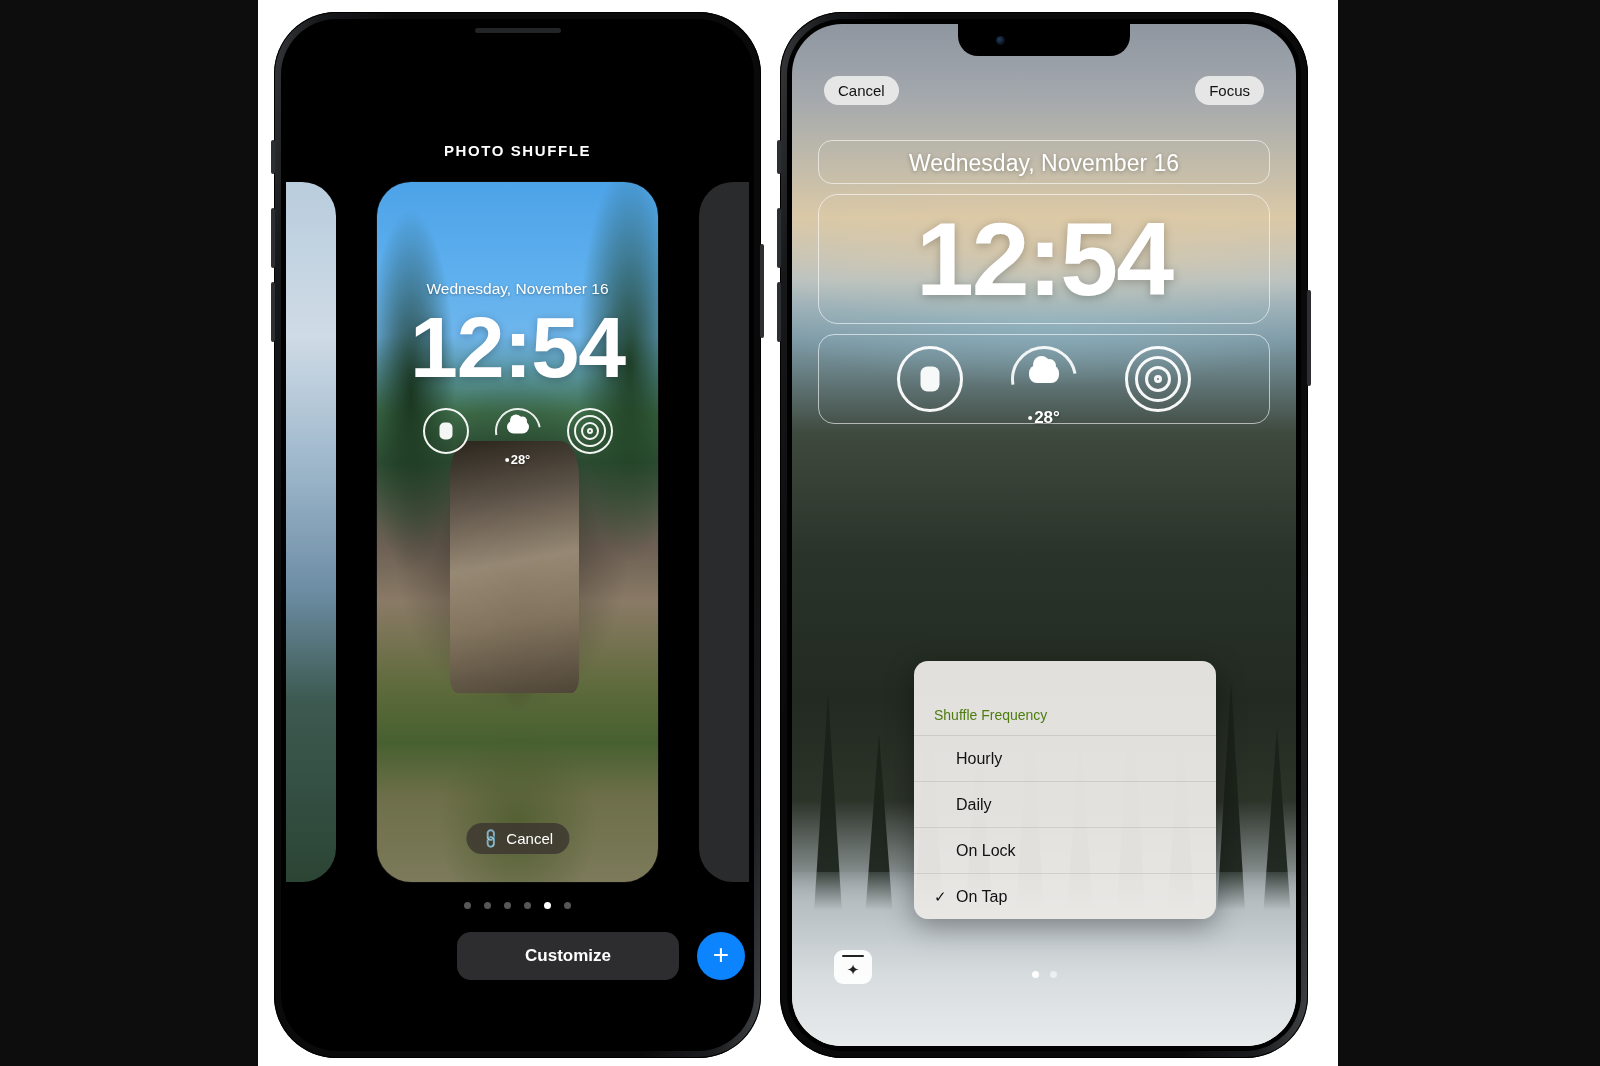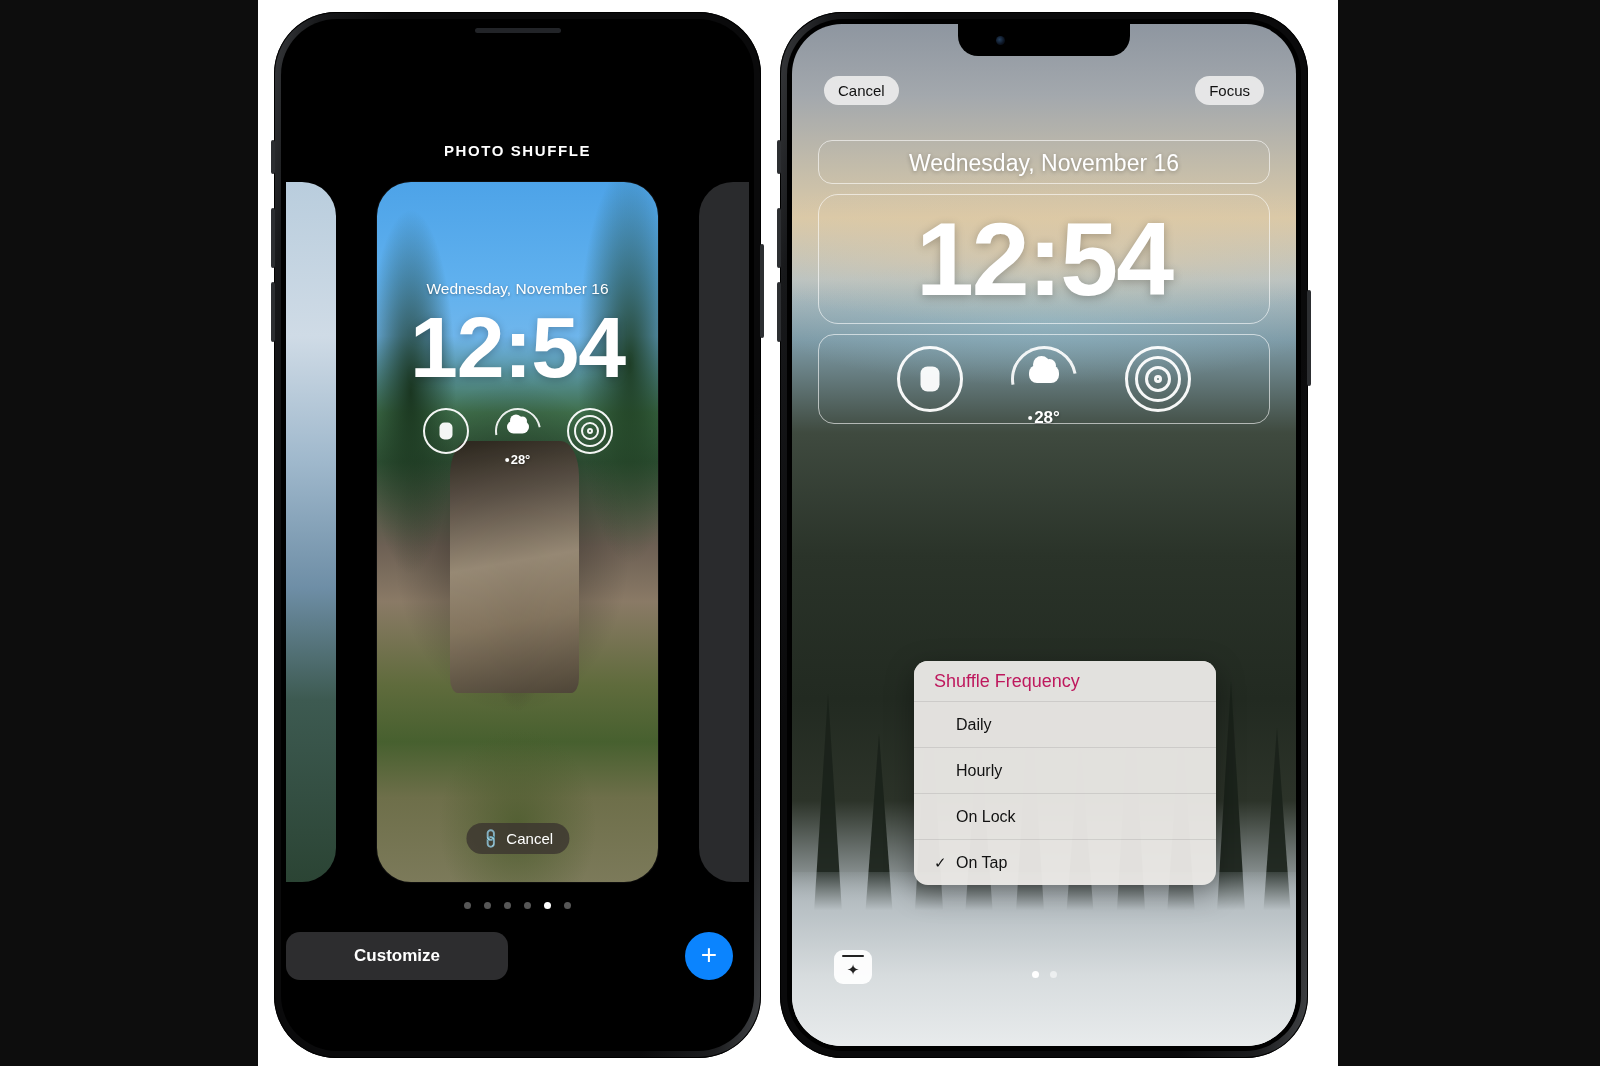--- a/index.html
+++ b/index.html
@@ -176,22 +176,22 @@
     z-index: 6;
   }
   .link-glyph { font-size: 14px; transform: rotate(-45deg); display:inline-block; }
 
   .dots { position: absolute; left: 0; right: 0; display: flex; justify-content: center; gap: 13px; }
   .dot-i { width: 7px; height: 7px; border-radius: 50%; background: rgba(255,255,255,.34); }
   .dot-i.on { background: #fff; }
   #left-dots { top: 878px; }
 
   .bottom-bar {
-    position: absolute; left: 0; right: 16px; top: 908px;
-    display: flex; align-items: center; justify-content: space-between; gap: 18px;
+    position: absolute; left: 0; right: 4px; top: 908px;
+    display: flex; align-items: center; justify-content: flex-end; gap: 18px;
   }
   .customize-btn {
     width: 222px; height: 48px; border-radius: 14px;
     background: #2d2d2f; color: #fff;
     display:flex; align-items:center; justify-content:center;
     font-size: 17px; font-weight: 600; border: none; cursor: pointer;
   }
   .add-btn {
     width: 48px; height: 48px; border-radius: 50%;
     background: #0b84fe; border: none; cursor: pointer;
@@ -299,22 +299,23 @@
     color: #f0564d; font-weight: 500; height: 48px;
   }
   .ctx-destructive .close-x {
     position: absolute; right: 16px; top: 50%; transform: translateY(-50%);
     width: 19px; height: 19px; border-radius: 50%;
     border: 1.5px solid #f0564d; color: #f0564d;
     display: flex; align-items: center; justify-content: center;
     font-size: 12px; line-height: 1;
   }
   .ctx-header {
-    height: 40px; color: #be185d; font-size: 18px;
+    height: 40px; color: #4d7c0f; font-size: 14px;
     background: rgba(226,224,221,.95);
+    margin-top: 34px;
   }
   .ctx-check { width: 22px; font-size: 15px; color: #111; }
   .ctx-label { flex: 1; }
 
   .fx-btn {
     position: absolute; left: 42px; bottom: 62px;
     width: 38px; height: 34px; border-radius: 9px;
     background: rgba(255,255,255,.92);
     display: flex; align-items: center; justify-content: center;
     z-index: 30; border: none; cursor: pointer;
@@ -466,25 +467,25 @@
             <div class="ring s4"></div>
         </div>
       </div>
 
       <div class="ctx-menu">
         <div class="ctx-row ctx-header">
           <span class="ctx-label">Shuffle Frequency</span>
         </div>
         <div class="ctx-row">
           <span class="ctx-check"></span>
-          <span class="ctx-label">Daily</span>
+          <span class="ctx-label">Hourly</span>
         </div>
         <div class="ctx-row">
           <span class="ctx-check"></span>
-          <span class="ctx-label">Hourly</span>
+          <span class="ctx-label">Daily</span>
         </div>
         <div class="ctx-row">
           <span class="ctx-check"></span>
           <span class="ctx-label">On Lock</span>
         </div>
         <div class="ctx-row">
           <span class="ctx-check">✓</span>
           <span class="ctx-label">On Tap</span>
         </div>
       </div>

